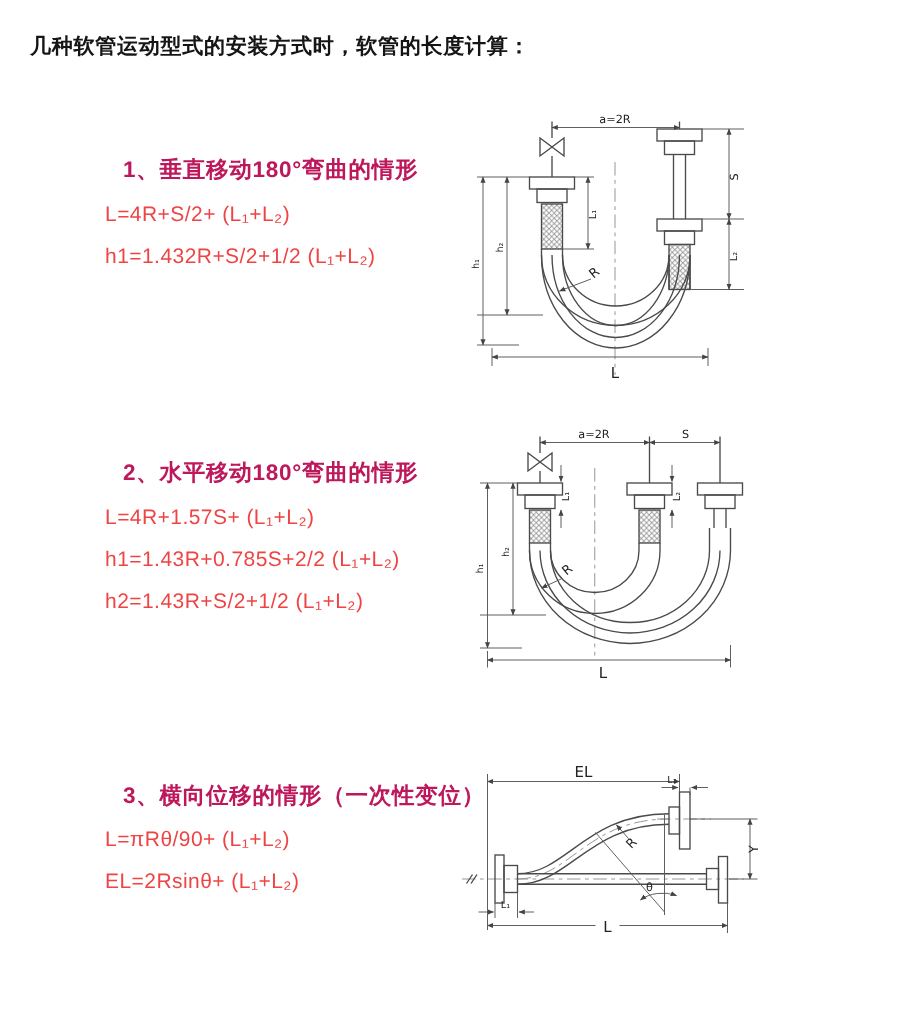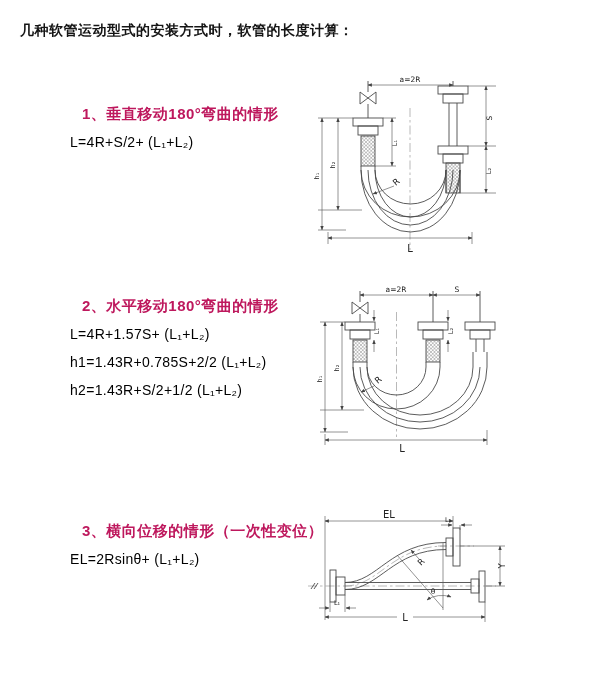--- a/index.html
+++ b/index.html
@@ -9,21 +9,21 @@
     overflow:hidden;
   }
   .title{
     position:absolute;left:20px;top:22px;font-size:14px;font-weight:700;
     letter-spacing:0.5px;color:#151515;
   }
   .section{position:absolute;left:46px;}
   .sec-heading{font-size:15px;font-weight:700;line-height:20px;color:#be185d;letter-spacing:0.5px;margin-left:36px;}
   .formula{
     font-size:14px;line-height:19px;margin-top:9px;margin-left:24px;
-    letter-spacing:0.3px;color:#000000;font-weight:500;
+    letter-spacing:0.3px;color:#ef4444;font-weight:500;
   }
   .diag{position:absolute;}
   .diag line,.diag path,.diag rect{stroke:#4a4a4a;stroke-width:0.9;fill:none;}
   .diag .braid{fill:url(#braidP);}
   .diag .cl{stroke:#8a8a8a;stroke-width:0.6;stroke-dasharray:9 3 2.5 3;}
   .diag .dim line,.diag .dim path{stroke:#5a5a5a;stroke-width:0.65;}
   .diag text{fill:#222;stroke:none;font-size:7.5px;font-family:"DejaVu Sans",sans-serif;}
   .diag text.big{font-size:10px;}
   .diag text.sm{font-size:6.5px;}
   .diag text.med{font-size:8.5px;}
@@ -40,31 +40,33 @@
       <path d="M0,0 L3.5,3.5 M3.5,0 L0,3.5" stroke="#9a9a9a" stroke-width="0.6" fill="none"></path>
     </pattern>
   </defs>
 </svg>
 
 <div class="title">几种软管运动型式的安装方式时，软管的长度计算：</div>
 
 <div class="section" style="top:104px">
   <div class="sec-heading">1、垂直移动180°弯曲的情形</div>
   <div class="formula">L=4R+S/2+ (L₁+L₂)</div>
+  <div class="formula">h1=1.432R+S/2+1/2 (L₁+L₂)</div>
 </div>
 
-<div class="section" style="top:296px">
+<div class="section" style="top:306px">
   <div class="sec-heading">2、水平移动180°弯曲的情形</div>
   <div class="formula">L=4R+1.57S+ (L₁+L₂)</div>
   <div class="formula">h1=1.43R+0.785S+2/2 (L₁+L₂)</div>
   <div class="formula">h2=1.43R+S/2+1/2 (L₁+L₂)</div>
 </div>
 
 <div class="section" style="top:521px">
   <div class="sec-heading">3、横向位移的情形（一次性变位）</div>
+  <div class="formula">L=πRθ/90+ (L₁+L₂)</div>
   <div class="formula">EL=2Rsinθ+ (L₁+L₂)</div>
 </div>
 
 <svg class="diag" style="left:310px;top:72px" width="290" height="182" viewBox="0 0 290 182">
   <line class="cl" x1="100" y1="36" x2="100" y2="178"></line>
   <g>
     <line x1="58" y1="9" x2="58" y2="20"></line>
     <path d="M50,20 L58,26 L50,32 Z M66,20 L58,26 L66,32 Z"></path>
     <line x1="58" y1="32" x2="58" y2="46"></line>
     <rect x="43" y="46" width="30" height="8"></rect>

